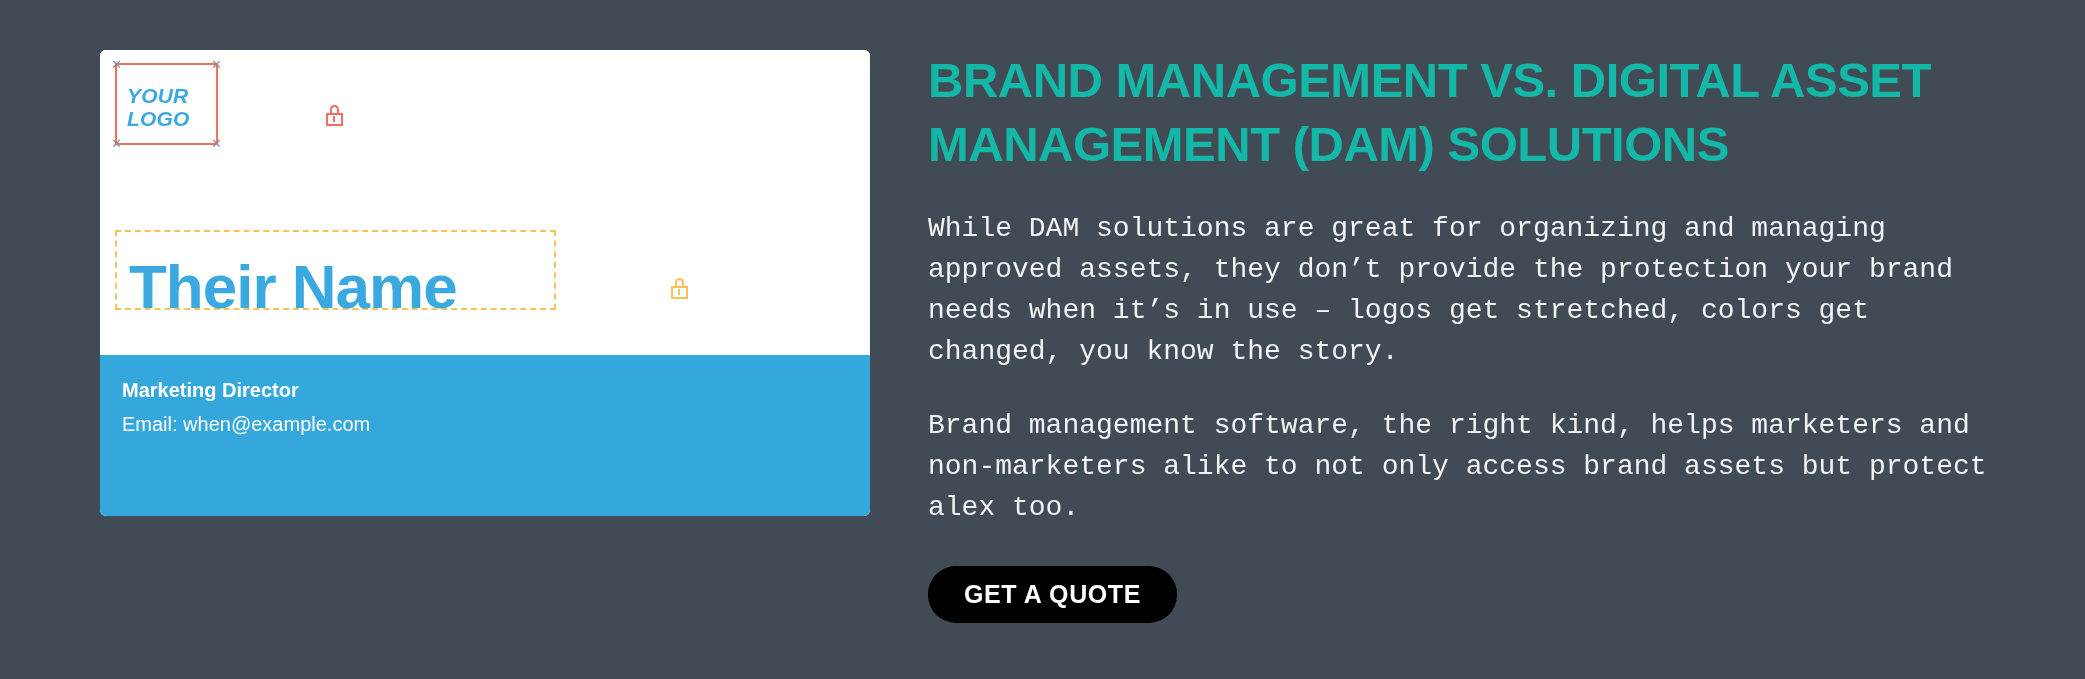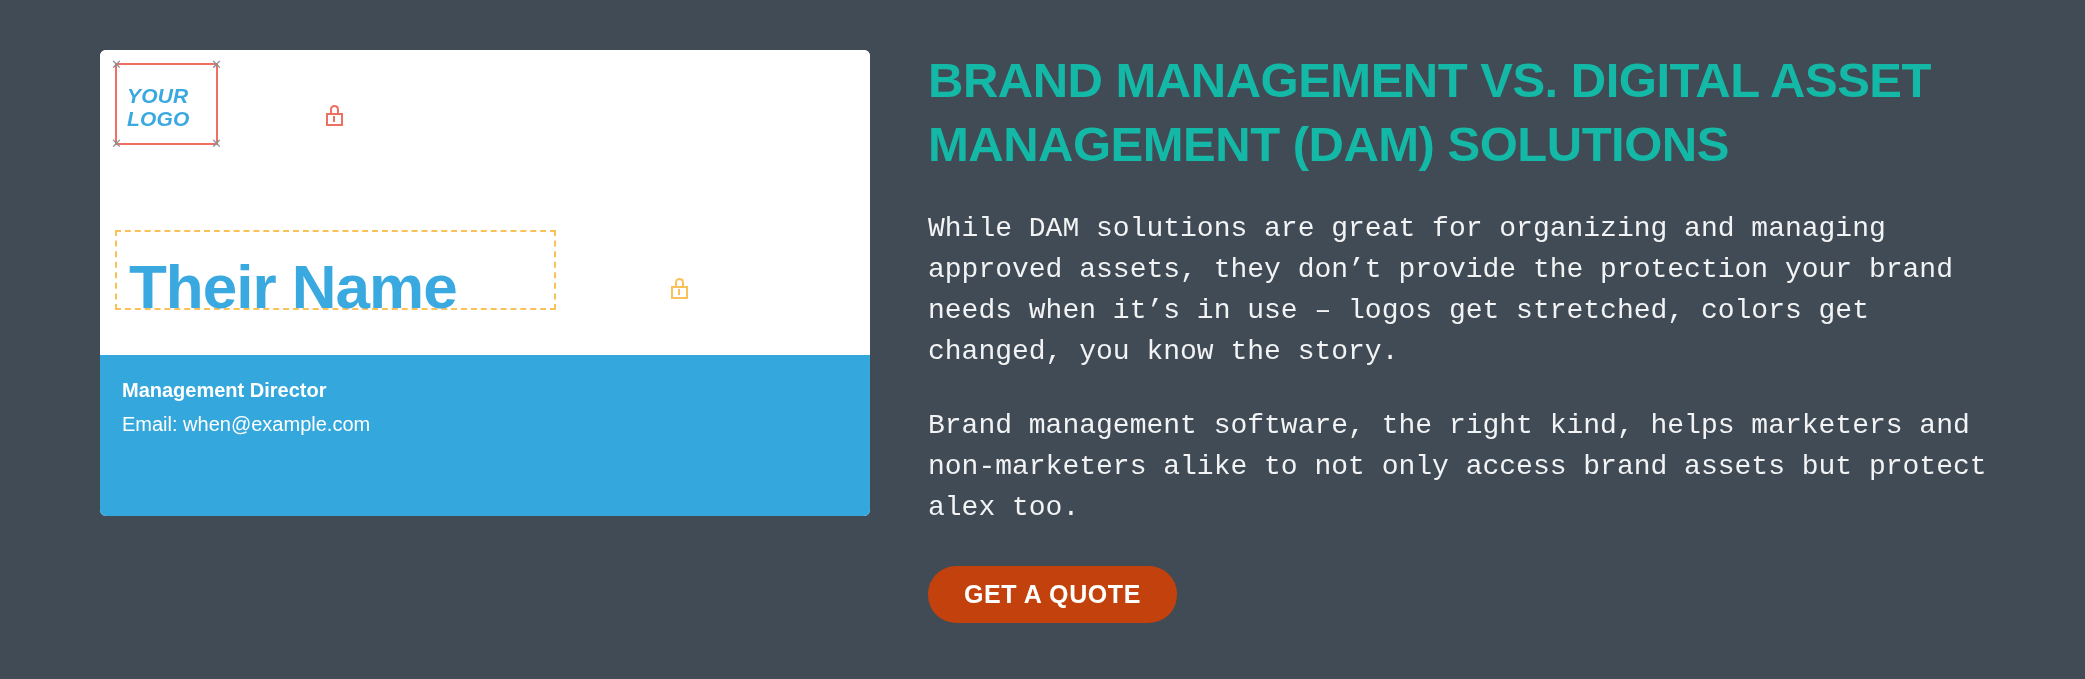--- a/index.html
+++ b/index.html
@@ -193,21 +193,21 @@
     line-height: 41px;
     color: #f2f3f4;
   }
   .para-1 { margin-top: 32px; }
   .para-2 { margin-top: 33px; }
 
   .cta {
     display: inline-block;
     margin-top: 38px;
     padding: 14px 36px 15px 36px;
-    background: #c2410c;
+    background: #000000;
     color: #ffffff;
     border: none;
     border-radius: 28px;
     font-family: "Liberation Sans", sans-serif;
     font-weight: bold;
     font-size: 25px;
     line-height: 28px;
     letter-spacing: 0.6px;
     text-transform: uppercase;
     cursor: pointer;
@@ -244,21 +244,21 @@
       <div class="lock lock-name">
         <span class="shackle"></span>
         <span class="body"></span>
         <span class="keyhole"></span>
       </div>
 
     </div>
 
     <div class="card-footer">
       <div class="footer-inner">
-        <p class="job-title">Management Director</p>
+        <p class="job-title">Marketing Director</p>
         <p class="contact-line">Email: when@example.com</p>
       </div>
     </div>
 
   </div>
 
   <div class="copy">
     <h1 class="headline">Brand Management vs. Digital Asset Management (DAM) Solutions</h1>
     <p class="para para-1">While DAM solutions are great for organizing and managing approved assets, they don’t provide the protection your brand needs when it’s in use – logos get stretched, colors get changed, you know the story.</p>
     <p class="para para-2">Brand management software, the right kind, helps marketers and non-marketers alike to not only access brand assets but protect alex too.</p>

